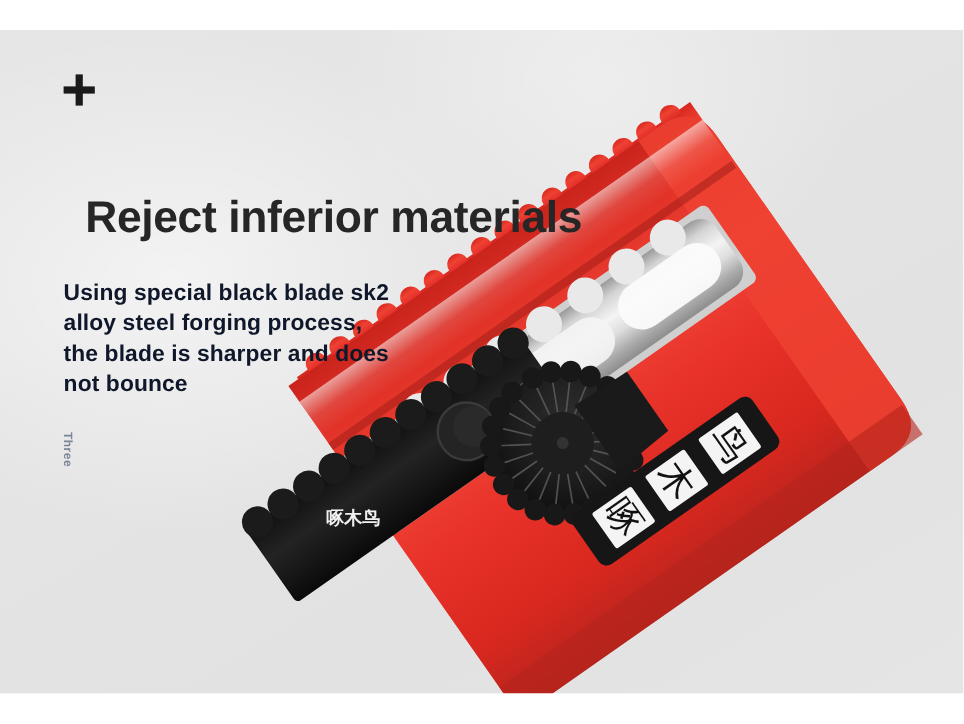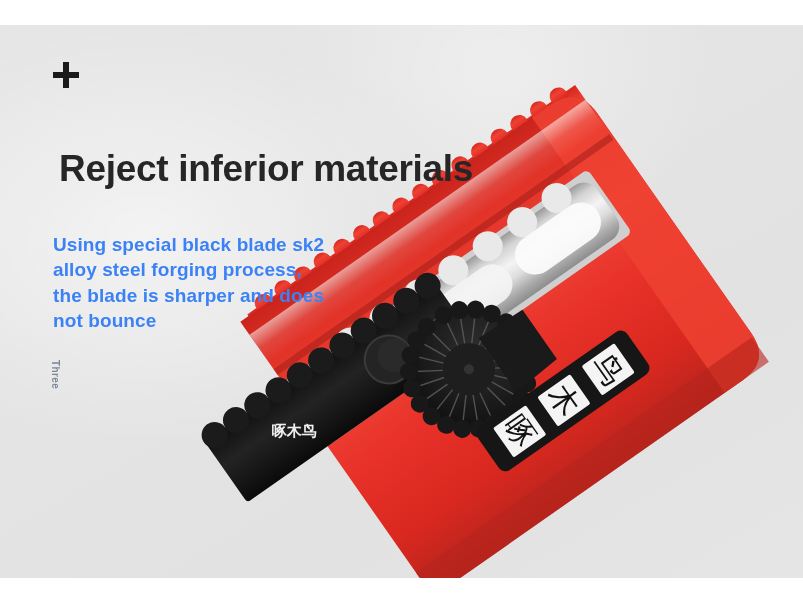--- a/index.html
+++ b/index.html
@@ -81,40 +81,40 @@
   }
   .plus-icon::after {
     left: 10px; top: 0;
     width: 6px; height: 26px;
   }
 
   .headline {
     position: absolute;
     left: 55px;
     top: 140px;
-    margin: 4px;
+    margin: 16px;
     font-size: 37px;
     line-height: 50px;
     font-weight: bold;
     letter-spacing: -0.3px;
     color: #262626;
     white-space: nowrap;
   }
 
   .body-copy {
     position: absolute;
     left: 53px;
     top: 232px;
     width: 272px;
     margin: 0;
     font-size: 19px;
     line-height: 1.33;
     font-weight: bold;
     letter-spacing: 0.1px;
-    color: #3b82f6;
+    color: #0f172a;
   }
 
   .vertical-label {
     position: absolute;
     left: 50px;
     top: 360px;
     font-size: 10px;
     font-weight: bold;
     letter-spacing: 0.4px;
     color: #7b8799;

